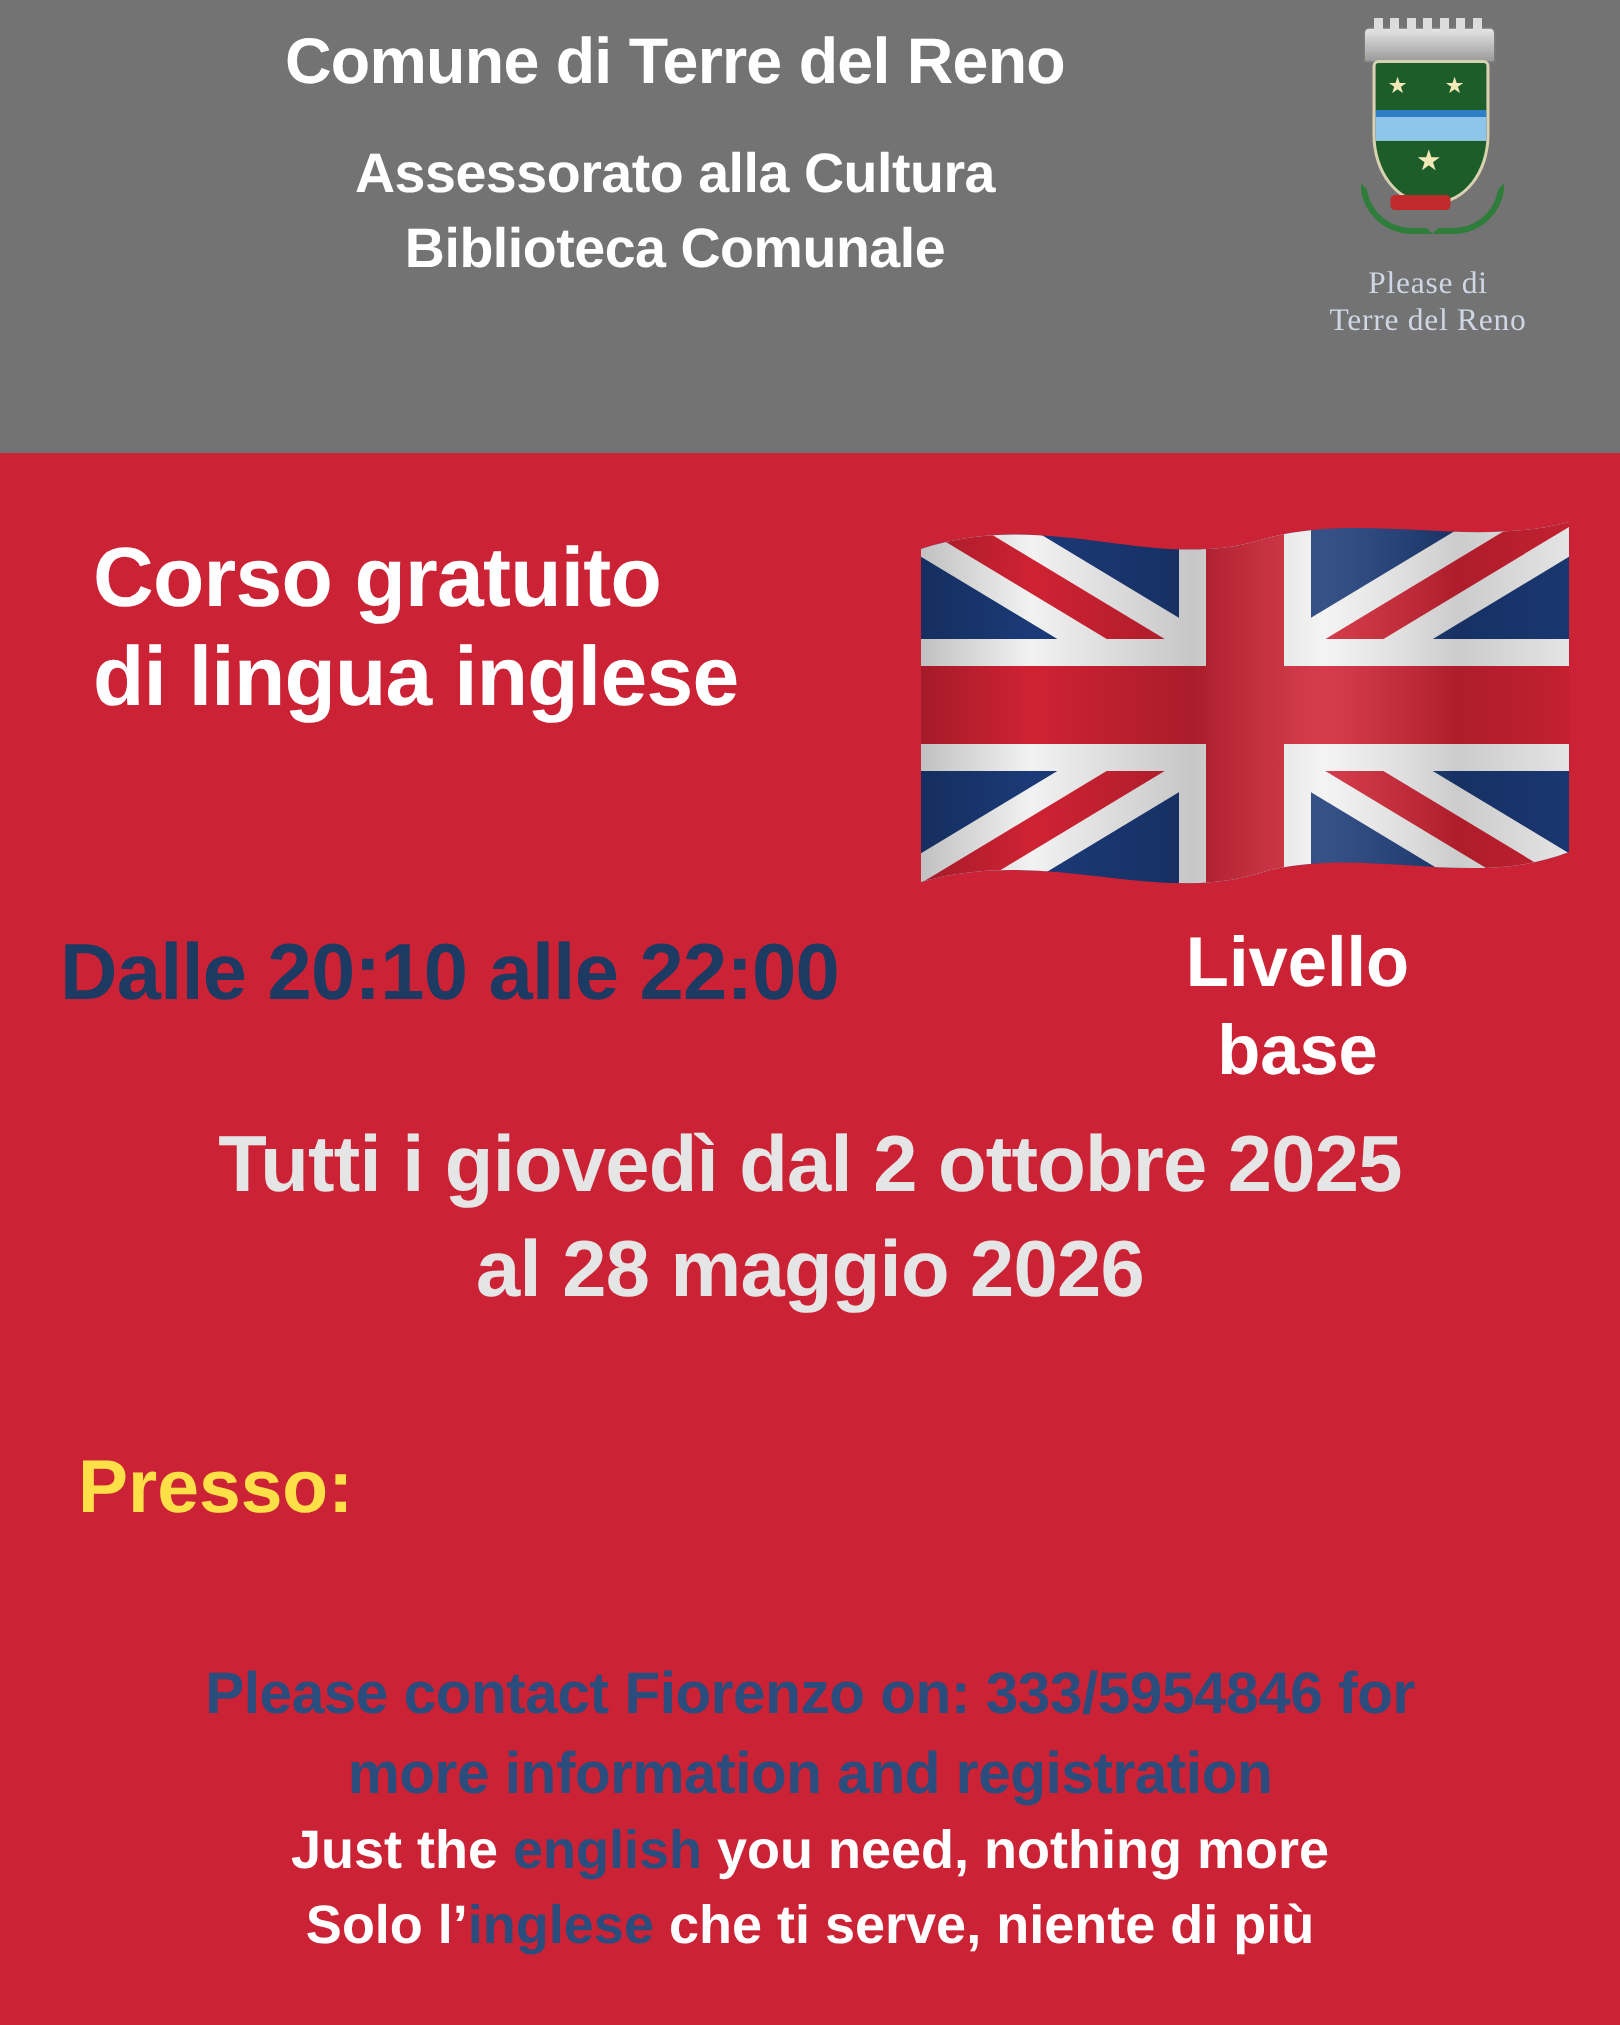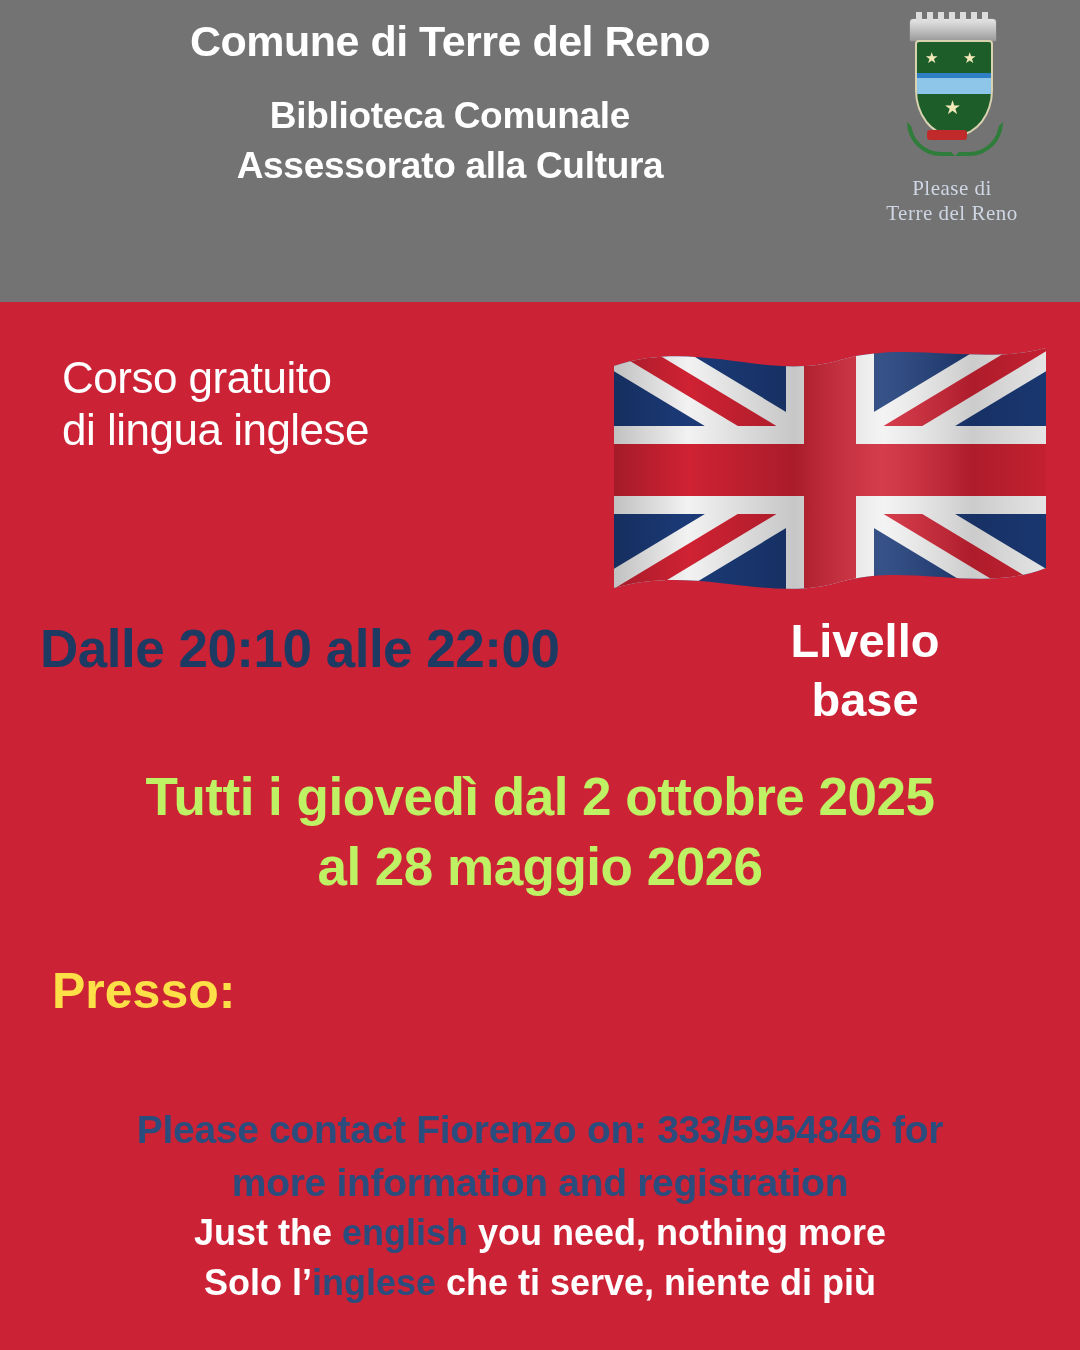--- a/index.html
+++ b/index.html
@@ -151,22 +151,22 @@
     letter-spacing: .5px;
   }
 
   
   .headline {
     position: absolute;
     left: 62px;
     top: 352px;
     width: 560px;
     color: #ffffff;
-    font-size: 44px;
-    font-weight: normal;
+    font-size: 56px;
+    font-weight: bold;
     line-height: 1.18;
     letter-spacing: -0.5px;
   }
 
   
   .flag {
     position: absolute;
     left: 608px;
     top: 336px;
     width: 444px;
@@ -194,24 +194,24 @@
     color: #ffffff;
     font-size: 47px;
     font-weight: bold;
     line-height: 1.25;
   }
 
   
   .dates {
     position: absolute;
     left: 20px;
-    top: 762px;
+    top: 742px;
     width: 1040px;
     text-align: center;
-    color: #bef264;
+    color: #e5e5e5;
     font-size: 53px;
     font-weight: bold;
     line-height: 1.32;
     letter-spacing: -0.5px;
   }
 
   
   .presso {
     position: absolute;
     left: 52px;
@@ -265,22 +265,22 @@
 </style>
 </head>
 <body>
 
 <div class="poster">
 
   <div class="header">
     <div class="header-text">
       <div class="header-title">Comune di Terre del Reno</div>
       <div class="header-sub">
+        <div>Assessorato alla Cultura</div>
         <div>Biblioteca Comunale</div>
-        <div>Assessorato alla Cultura</div>
       </div>
     </div>
 
     <div class="crest-wrap">
       <div class="crest">
         <div class="crest-crown"></div>
         <div class="crest-shield">
           <span class="crest-star s1">★</span>
           <span class="crest-star s2">★</span>
           <div class="crest-wave"></div>

